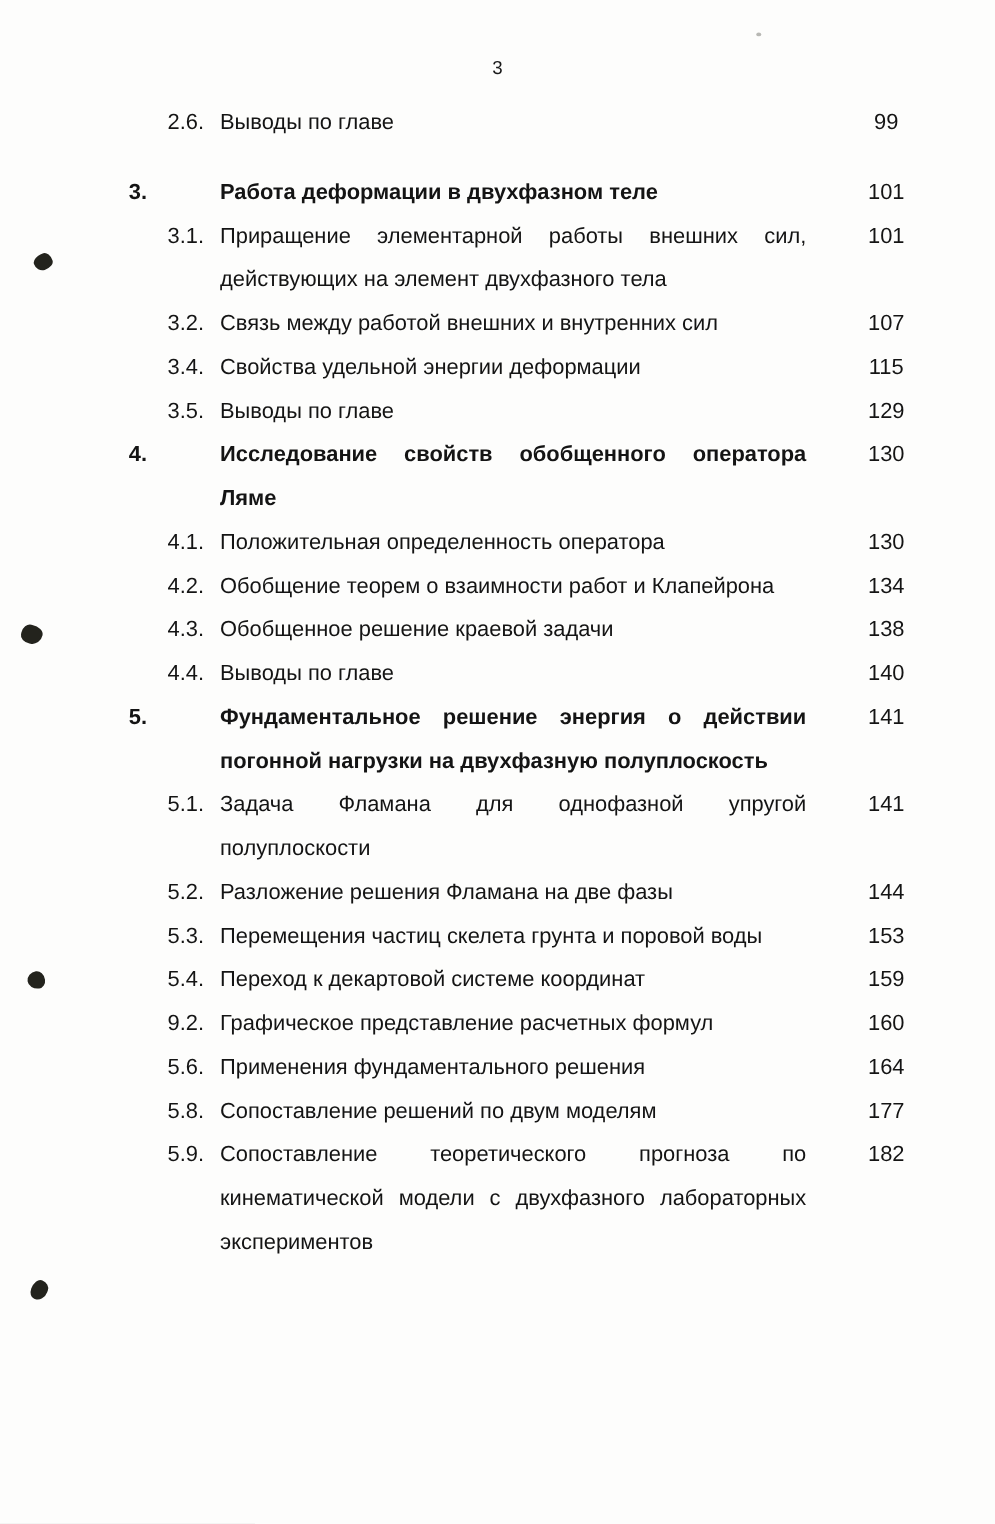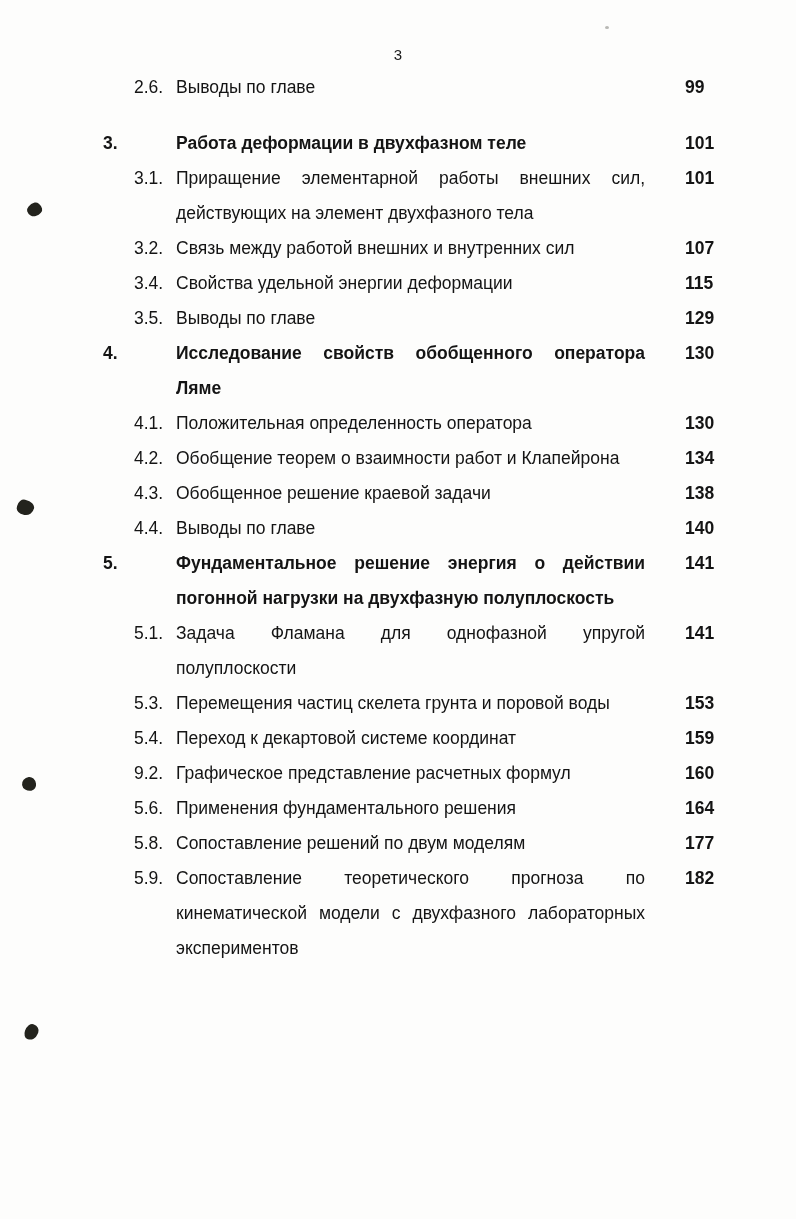--- a/index.html
+++ b/index.html
@@ -33,41 +33,42 @@
     width: 630px;
   }
   .row {
     display: flex;
     align-items: flex-start;
     font-size: 17.5px;
     line-height: 35px;
   }
   .row:first-child {
     margin-bottom: 21px;
+    margin-top: 10px;
   }
   .row .num {
     flex: none;
     width: 73px;
     box-sizing: border-box;
     white-space: nowrap;
   }
   .row.sub .num {
     padding-left: 31px;
   }
   .row .title {
     flex: 1;
     box-sizing: border-box;
     padding-right: 40px;
     text-align: justify;
   }
   .row .pageno {
     flex: none;
     width: 48px;
-    text-align: left;
-    font-weight: bold;
+    text-align: center;
+    font-weight: normal;
   }
   .row.chapter .num,
   .row.chapter .title {
     font-weight: bold;
   }
   
   .artifact {
     position: absolute;
     background: #23231d;
   }
@@ -168,20 +169,25 @@
     <span class="num">5.</span>
     <span class="title">Фундаментальное решение энергия о действии погонной нагрузки на двухфазную полуплоскость</span>
     <span class="pageno">141</span>
   </div>
       <div class="row sub">
     <span class="num">5.1.</span>
     <span class="title">Задача Фламана для однофазной упругой полуплоскости</span>
     <span class="pageno">141</span>
   </div>
       <div class="row sub">
+    <span class="num">5.2.</span>
+    <span class="title">Разложение решения Фламана на две фазы</span>
+    <span class="pageno">144</span>
+  </div>
+      <div class="row sub">
     <span class="num">5.3.</span>
     <span class="title">Перемещения частиц скелета грунта и поровой воды</span>
     <span class="pageno">153</span>
   </div>
       <div class="row sub">
     <span class="num">5.4.</span>
     <span class="title">Переход к декартовой системе координат</span>
     <span class="pageno">159</span>
   </div>
       <div class="row sub">

